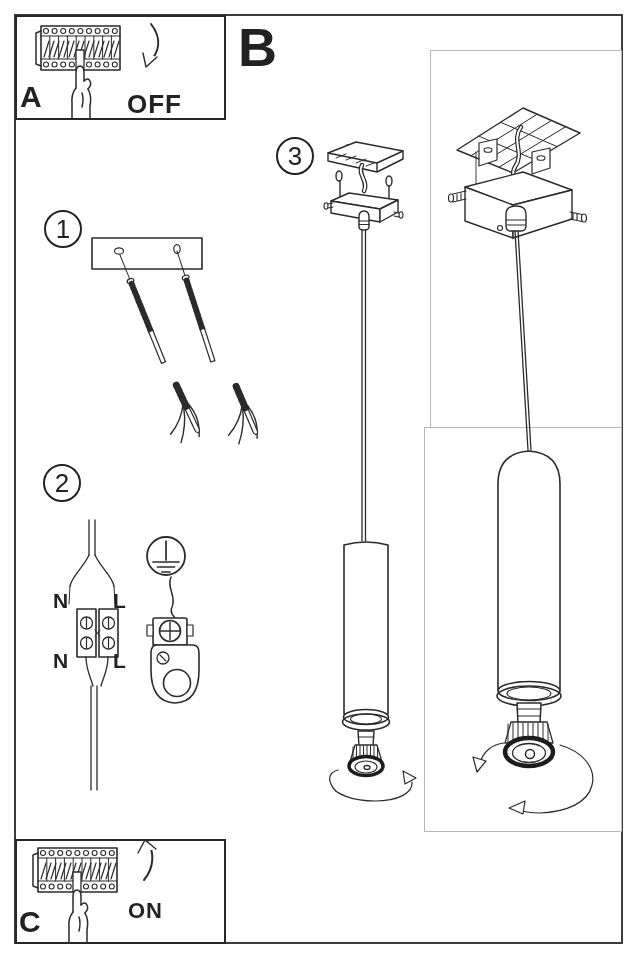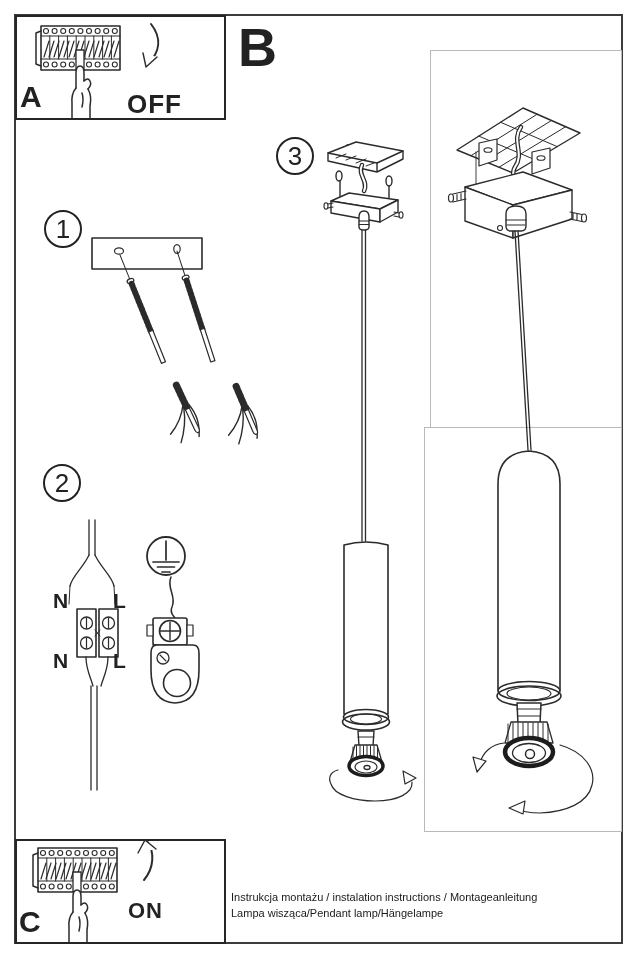--- a/index.html
+++ b/index.html
@@ -287,17 +287,13 @@
     </div>
   <div class="abs stepnum" id="step-3">
       <span>3</span>
     </div>
 
   <div class="abs wirelabel" id="wire-n-top">N</div>
   <div class="abs wirelabel" id="wire-l-top">L</div>
   <div class="abs wirelabel" id="wire-n-bot">N</div>
   <div class="abs wirelabel" id="wire-l-bot">L</div>
 
-  <div class="abs" id="footer">
-    <div>Instrukcja montażu / instalation instructions / Montageanleitung</div>
-    <div>Lampa wisząca/Pendant lamp/Hängelampe</div>
-  </div>
 </div>
 
 </body></html>

